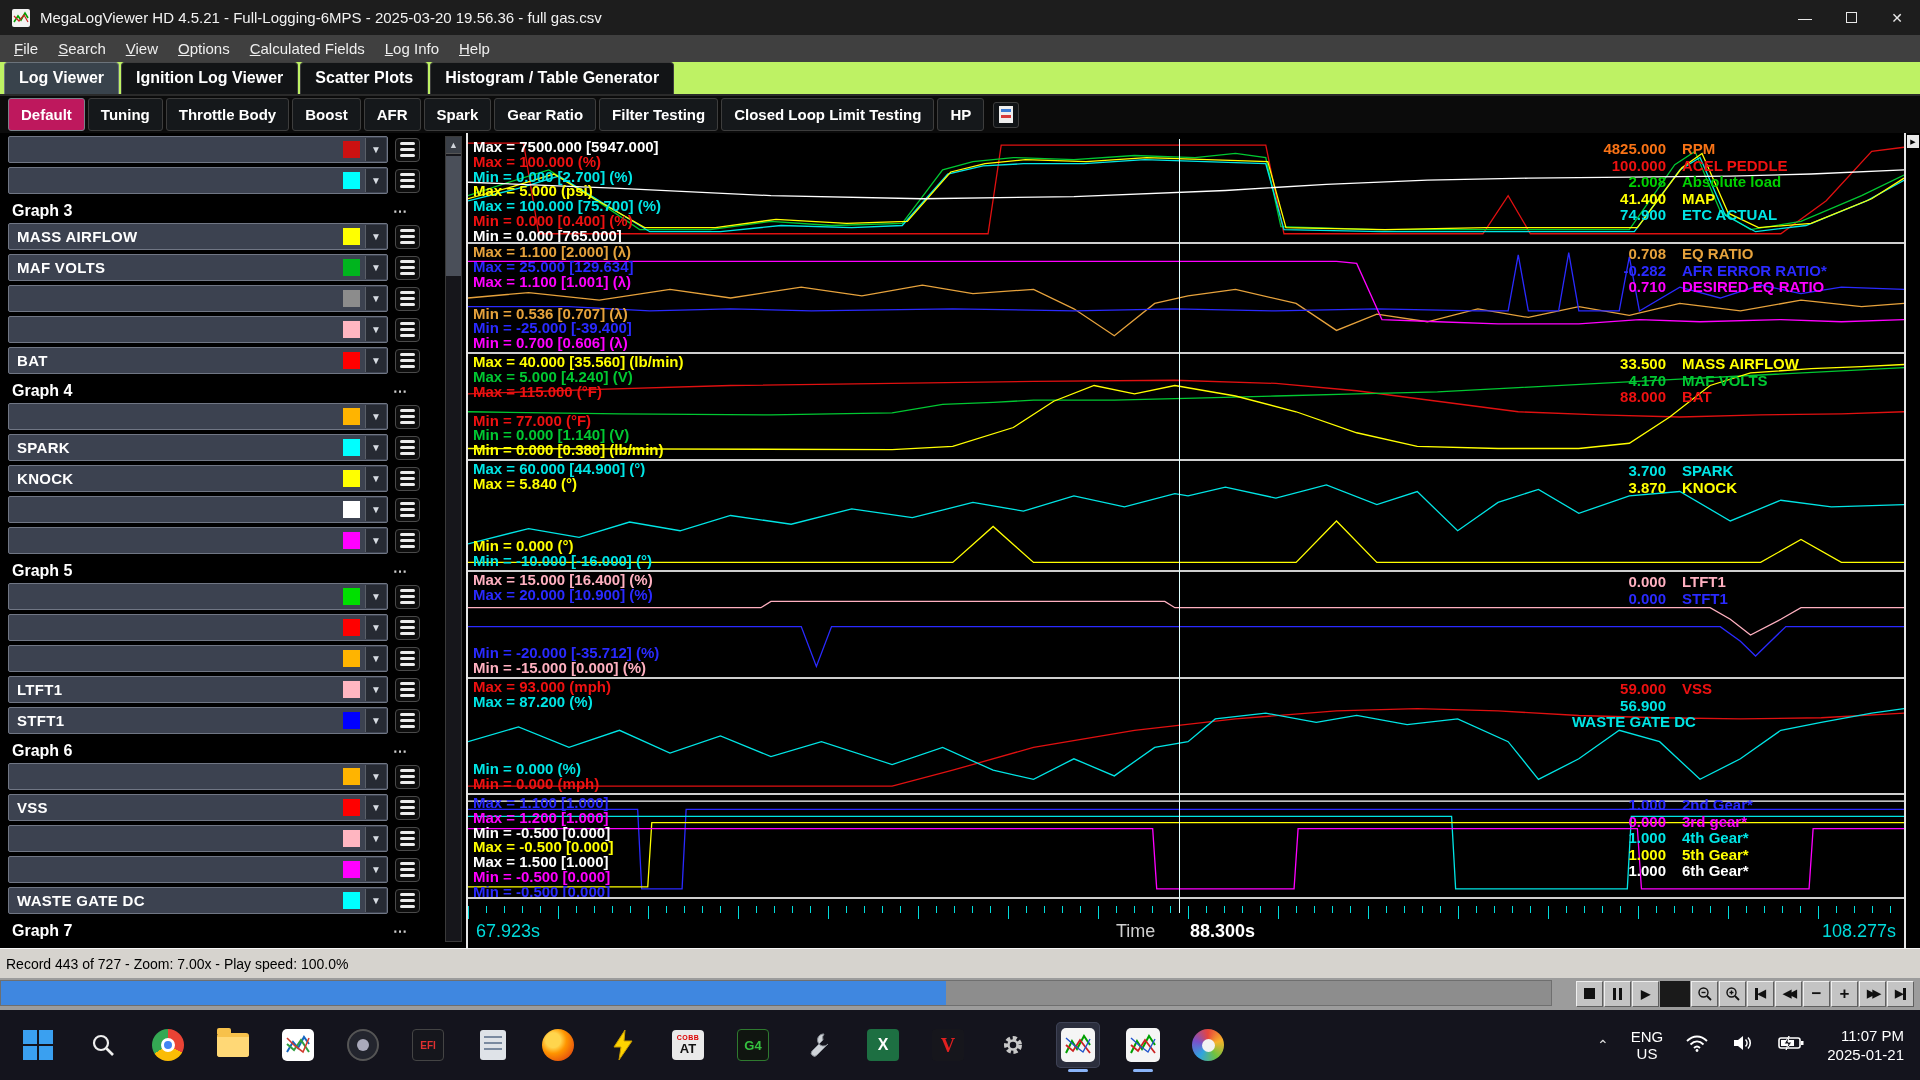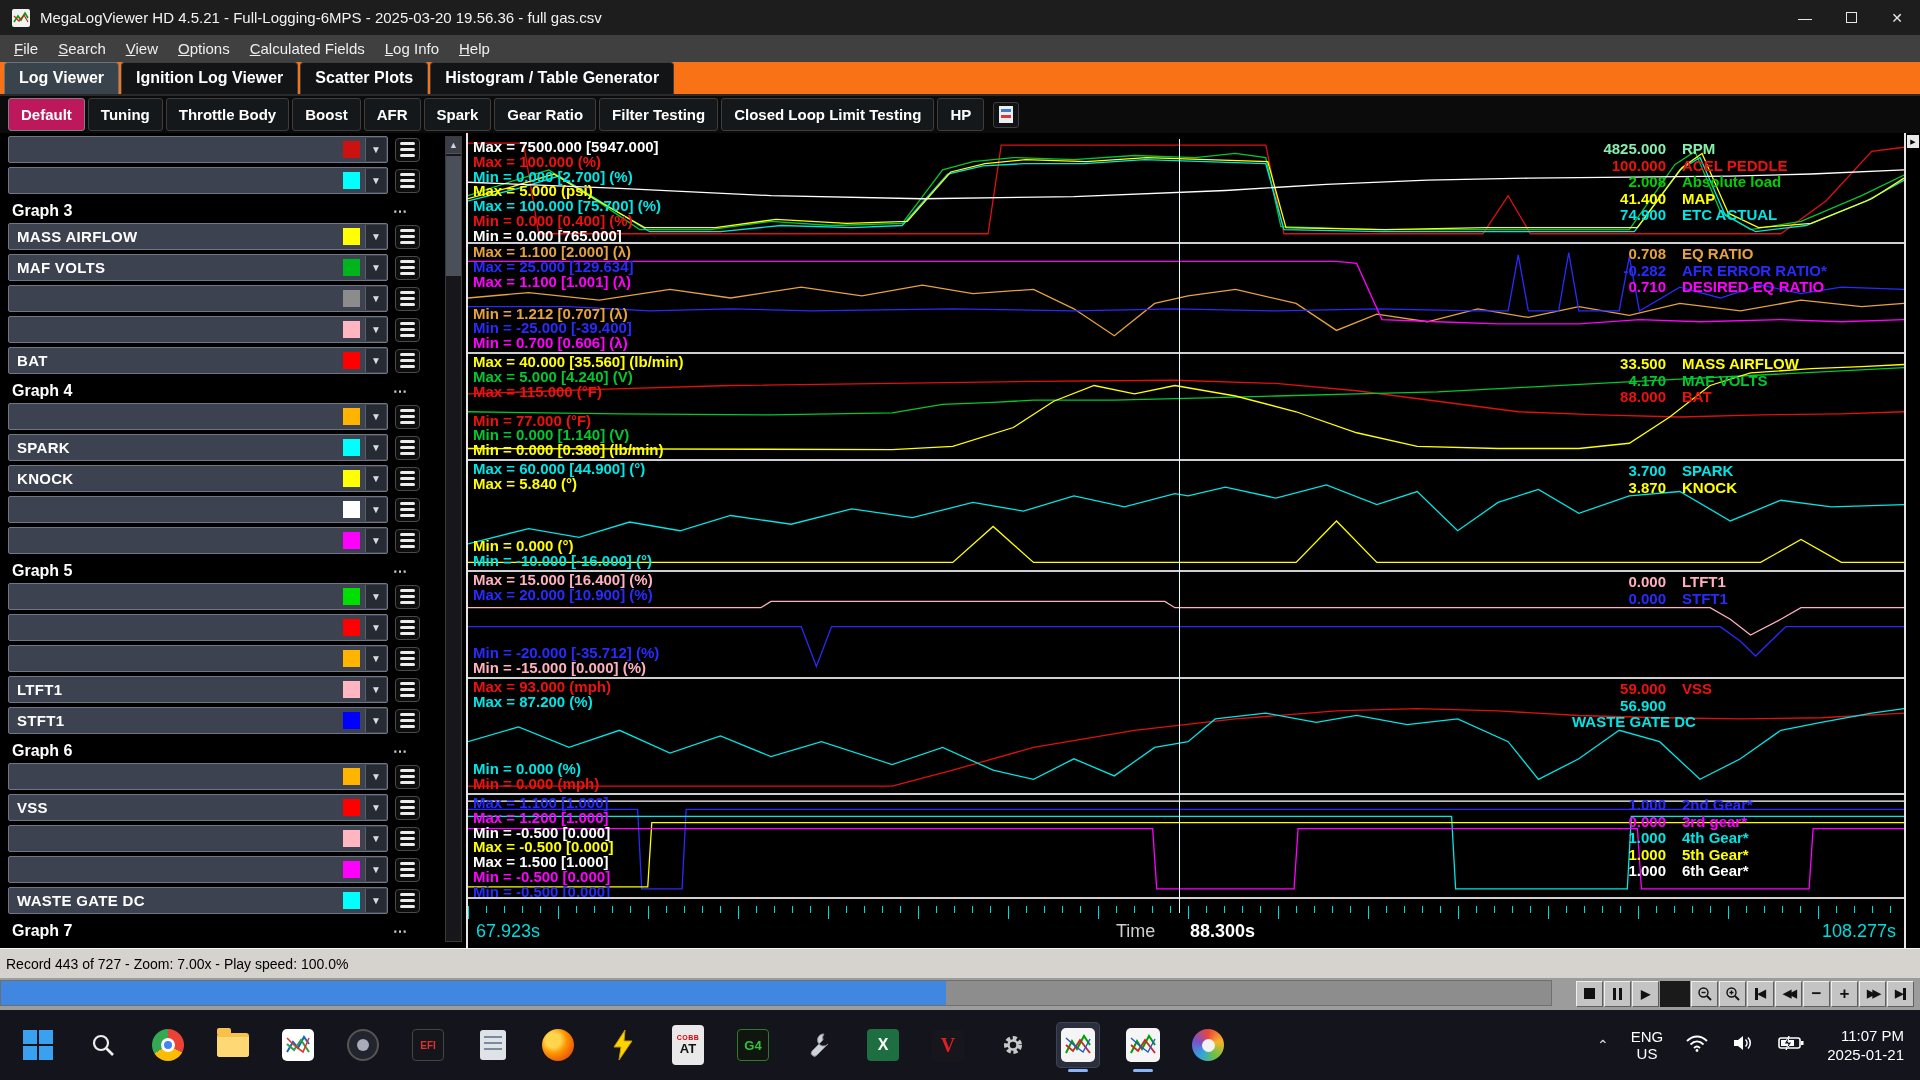--- a/index.html
+++ b/index.html
@@ -15,21 +15,21 @@
   .wincontrols { margin-left:auto; display:flex; height:35px; }
   .winbtn { width:46px; height:35px; display:flex; align-items:center; justify-content:center; color:#e8e8e8; font-size:14px; }
   .winbtn .restore-box { width:11px; height:11px; border:1px solid #e8e8e8; }
 
   
   .menubar { height:27px; background:#404040; display:flex; align-items:center; padding-left:4px; }
   .menu-item { color:#eee; font-size:15px; padding:3px 10px; display:inline-block; }
   .menu-item::first-letter { text-decoration:underline; }
 
   
-  .maintabs { height:34px; background:#f97316; display:flex; align-items:flex-end; padding-left:4px; border-bottom:2px solid #2a2a2a; }
+  .maintabs { height:34px; background:#bef264; display:flex; align-items:flex-end; padding-left:4px; border-bottom:2px solid #2a2a2a; }
   .maintab { font-size:16px; font-weight:bold; color:#fff; background:#121416; border:1px solid #3c3c3c;
              border-bottom:none; border-radius:4px 4px 0 0; padding:6px 14px 7px; margin-right:2px; }
   .maintab.sel { background:#39434c; border-color:#6b737b; }
 
   
   .subtabs { height:37px; background:#0b0b0b; display:flex; align-items:center; padding-left:8px; gap:3px; }
   .subtab { font-size:15px; font-weight:bold; color:#fff; background:#15181b; border:1px solid #3d3d3d;
             border-radius:3px; padding:7px 12px; white-space:nowrap; }
   .subtab.sel { background:#be185d; border-color:#79828a; }
   .subtab-iconbtn { width:26px; height:26px; margin-left:6px; background:#101316; border:1px solid #3d3d3d; border-radius:3px;
@@ -477,21 +477,21 @@
           <div class="ann top">
             <div style="color: rgb(255, 255, 255);">Max = 7500.000 [5947.000]</div>
             <div style="color: rgb(238, 17, 17);">Max = 100.000 (%)</div>
             <div style="color: rgb(0, 229, 229);">Min = 0.000 [2.700] (%)</div>
             <div style="color: rgb(255, 255, 0);">Max = 5.000 (psi)</div>
             <div style="color: rgb(0, 229, 229);">Max = 100.000 [75.700] (%)</div>
             <div style="color: rgb(238, 17, 17);">Min = 0.000 [0.400] (%)</div>
             <div style="color: rgb(255, 255, 255);">Min = 0.000 [765.000]</div>
           </div>
           <div class="rlabels">
-            <div class="rrow" style="color: #86efac; justify-content: center;">
+            <div class="rrow" style="color: #f97316; justify-content: center;">
               <span class="rv">4825.000</span>
               <span class="rn">RPM</span>
             </div>
             <div class="rrow" style="color: rgb(238, 17, 17);">
               <span class="rv">100.000</span>
               <span class="rn">ACEL PEDDLE</span>
             </div>
             <div class="rrow" style="color: rgb(0, 208, 0);">
               <span class="rv">2.008</span>
               <span class="rn">Absolute load</span>
@@ -511,21 +511,21 @@
             <polyline points="0,50 60,45 130,52 200,42 260,50 330,40 390,48 450,38 500,46 560,42 600,60 640,85 680,55 713,48 760,42 820,55 860,80 900,65 950,72 1000,60 1050,68 1100,58 1150,66 1200,55 1260,62 1320,52 1380,58 1422,55" fill="none" stroke="#e6a23c" stroke-width="1.3" vector-effect="non-scaling-stroke"></polyline>
             <polyline points="0,58 100,58 180,62 260,60 340,62 480,60 600,62 700,60 800,62 900,60 1000,62 1030,62 1040,10 1050,62 1080,62 1090,8 1100,62 1140,62 1150,12 1160,62 1200,40 1240,50 1280,38 1320,46 1360,40 1422,42" fill="none" stroke="#2a2aff" stroke-width="1.3" vector-effect="non-scaling-stroke"></polyline>
             <polyline points="0,16 860,16 880,18 905,70 960,72 1020,74 1100,74 1160,70 1220,72 1300,70 1360,72 1422,70" fill="none" stroke="#ff00ff" stroke-width="1.3" vector-effect="non-scaling-stroke"></polyline>
           </svg>
           <div class="ann top">
             <div style="color: rgb(230, 162, 60);">Max = 1.100 [2.000] (λ)</div>
             <div style="color: rgb(42, 42, 255);">Max = 25.000 [129.634]</div>
             <div style="color: rgb(255, 0, 255);">Max = 1.100 [1.001] (λ)</div>
           </div>
           <div class="ann bot">
-            <div style="color: rgb(230, 162, 60);">Min = 1.212 [0.707] (λ)</div>
+            <div style="color: rgb(230, 162, 60);">Min = 0.536 [0.707] (λ)</div>
             <div style="color: rgb(42, 42, 255);">Min = -25.000 [-39.400]</div>
             <div style="color: rgb(255, 0, 255);">Min = 0.700 [0.606] (λ)</div>
           </div>
           <div class="rlabels">
             <div class="rrow" style="color: rgb(230, 162, 60);">
               <span class="rv">0.708</span>
               <span class="rn">EQ RATIO</span>
             </div>
             <div class="rrow" style="color: rgb(42, 42, 255);">
               <span class="rv">-0.282</span>
@@ -808,21 +808,21 @@
       </div>
       <div class="tbi">
         <span class="ic-box" style="width:32px;height:32px;border-radius:50%;background:radial-gradient(circle at 35% 35%,#ffd54d 0 25%,#ff9500 45%,#e8590c 75%,#a33b0a 100%)"></span>
       </div>
       <div class="tbi">
         <svg width="26" height="32" viewBox="0 0 26 32">
           <polygon points="15,1 4,18 11,18 9,31 22,12 14,12" fill="#ffd400" stroke="#c79b00" stroke-width="1"></polygon>
         </svg>
       </div>
       <div class="tbi">
-        <span class="ic-box" style="width:32px;height:40px;background:#e9e9e9;border-radius:4px;flex-direction:column">
+        <span class="ic-box" style="width:32px;height:30px;background:#e9e9e9;border-radius:4px;flex-direction:column">
           <span style="font-size:7px;color:#d00;font-weight:bold;letter-spacing:.5px">COBB</span>
           <span style="font-size:13px;color:#111">AT</span>
         </span>
       </div>
       <div class="tbi">
         <span class="ic-box" style="width:32px;height:32px;background:#101510;border:1px solid #2f7a2f;border-radius:4px;color:#35c03f;font-size:13px">G4</span>
       </div>
       <div class="tbi">
         <svg width="30" height="30" viewBox="0 0 30 30">
           <path d="M21 4 a6 6 0 1 0 4 10 L14 25 a3 3 0 0 1-5-4 L20 10 a6 6 0 0 1 1-6 z" fill="#cfd3d8" stroke="#8a8f96" stroke-width="1"></path>

